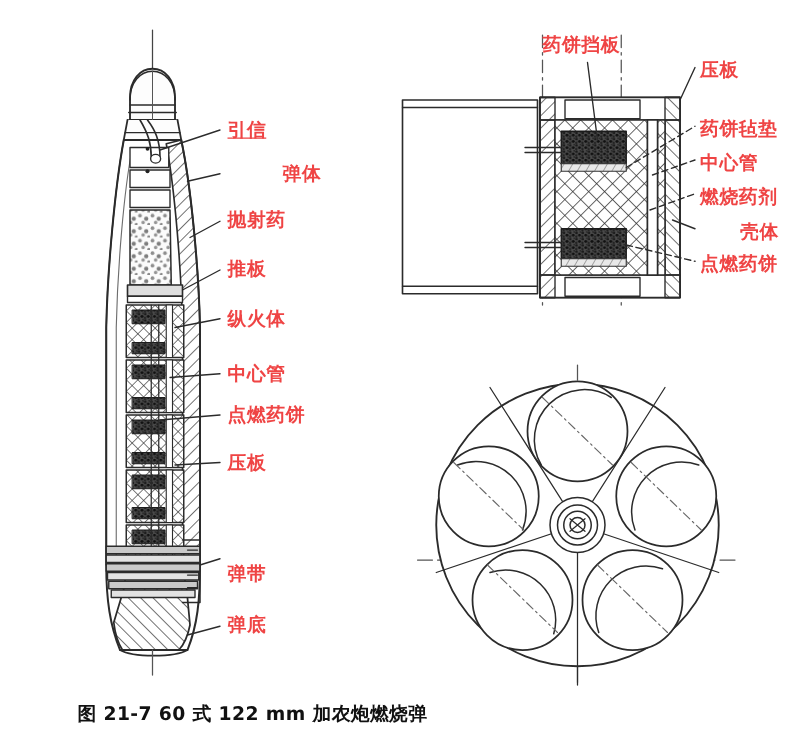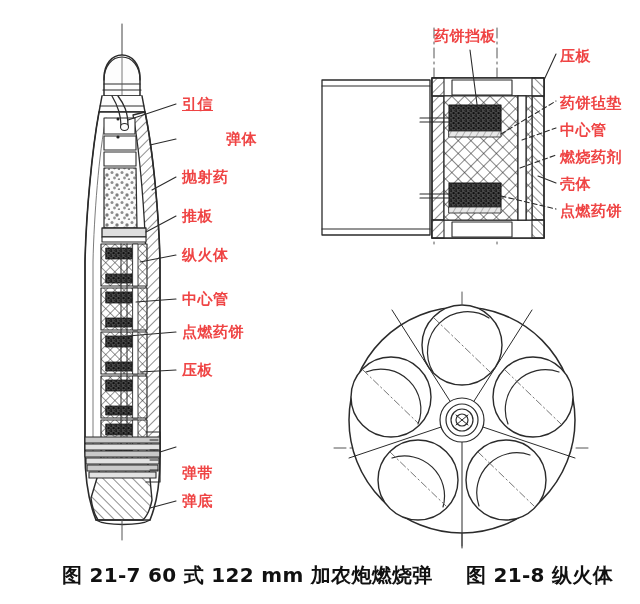--- a/index.html
+++ b/index.html
@@ -11,21 +11,21 @@
   #root{position:absolute;inset:0;}
   svg.figure{position:absolute;left:0;top:0;width:640px;height:604px;}
 
   .lbl{
     position:absolute;font-size:15px;font-weight:700;
     font-family:"DejaVu Sans","Liberation Sans",sans-serif;
     color:#ef4444;white-space:nowrap;letter-spacing:0.5px;
     line-height:1;
   }
   .cap{
-    position:absolute;font-size:20px;font-weight:700;
+    position:absolute;font-size:15px;font-weight:700;
     font-family:"DejaVu Sans","Liberation Sans",sans-serif;
     color:#111;white-space:nowrap;letter-spacing:0.3px;padding-left:48px;
   }
 </style>
 </head>
 <body>
 
 <div id="root">
 
   <svg class="figure" viewBox="0 0 640 604">
@@ -305,27 +305,26 @@
   </svg>
 
   <div class="lbl" style="left:182px;top:97px;text-decoration:underline;">引信</div>
   <div class="lbl" style="left:182px;top:132px;margin-left:44px;">弹体</div>
   <div class="lbl" style="left:182px;top:170px;font-family:Liberation Serif, serif;">抛射药</div>
   <div class="lbl" style="left:182px;top:209px;font-family:Liberation Serif, serif;">推板</div>
   <div class="lbl" style="left:182px;top:248px;text-align:center;">纵火体</div>
   <div class="lbl" style="left:182px;top:292px;">中心管</div>
   <div class="lbl" style="left:182px;top:325px;">点燃药饼</div>
   <div class="lbl" style="left:182px;top:363px;">压板</div>
-  <div class="lbl" style="left:182px;top:466px;">弹带</div>
+  <div class="lbl" style="left:182px;top:452px;">弹带</div>
   <div class="lbl" style="left:182px;top:494px;font-family:Liberation Serif, serif;">弹底</div>
 
   <div class="lbl" style="left:434px;top:29px;">药饼挡板</div>
   <div class="lbl" style="left:560px;top:49px;">压板</div>
   <div class="lbl" style="left:560px;top:96px;text-align:right;">药饼毡垫</div>
   <div class="lbl" style="left:560px;top:123px;">中心管</div>
   <div class="lbl" style="left:560px;top:150px;">燃烧药剂</div>
-  <div class="lbl" style="left:560px;top:178px;font-family:Liberation Mono, monospace;">壳体</div>
+  <div class="lbl" style="left:592px;top:178px;">壳体</div>
   <div class="lbl" style="left:560px;top:204px;">点燃药饼</div>
 
   <div class="cap" style="left:14px;top:562px;">图 21-7    60 式 122 mm 加农炮燃烧弹</div>
-  <div class="cap" style="left:418px;top:562px;">图 21-8    纵火体</div>
 
 </div>
 
 </body></html>

